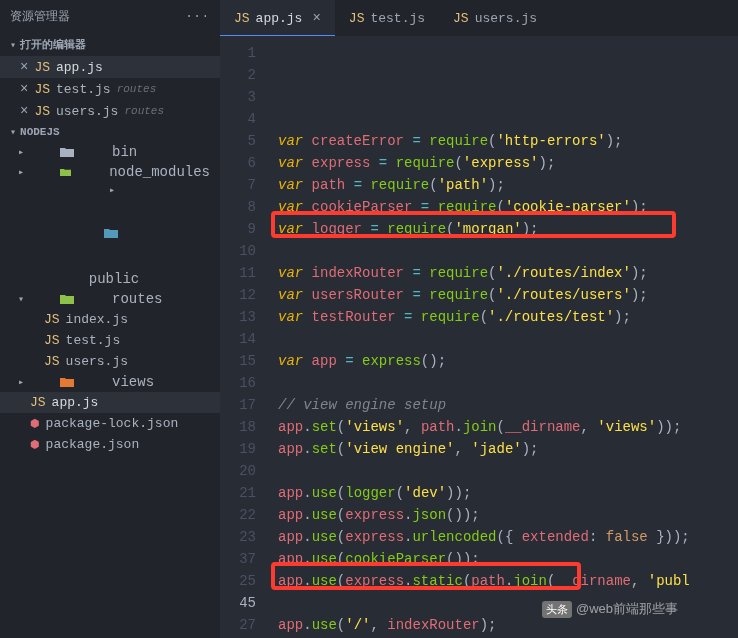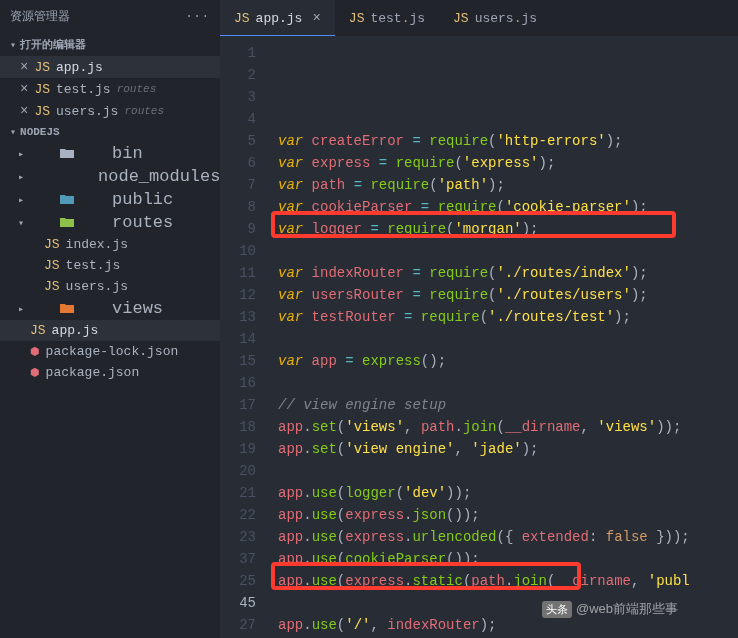--- a/index.html
+++ b/index.html
@@ -3,21 +3,21 @@
 <meta charset="utf-8">
 <style>
 * { margin: 0; padding: 0; box-sizing: border-box; }
 body { font-family: "Consolas", "Courier New", monospace; background: #21252b; color: #abb2bf; font-size: 13px; overflow: hidden; width: 738px; height: 638px; display: flex; }
 .sidebar { width: 220px; background: #21252b; display: flex; flex-direction: column; }
 .sidebar-header { display: flex; align-items: center; justify-content: space-between; padding: 8px 10px; color: #9da5b4; font-size: 12px; }
 .section-label { padding: 4px 10px; color: #9da5b4; font-size: 11px; font-weight: bold; display: flex; align-items: center; }
 .section-label::before { content: '▾'; margin-right: 4px; font-size: 10px; }
 .file-item { display: flex; align-items: center; padding: 3px 10px 3px 20px; cursor: pointer; font-size: 13px; }
 .file-item.active { background: #2c313a; color: #d7dae0; }
-.folder-item { display: flex; align-items: center; padding: 2px 10px 2px 16px; cursor: pointer; font-size: 17px; gap: 32px; }
+.folder-item { display: flex; align-items: center; padding: 2px 10px 2px 16px; cursor: pointer; font-size: 14px; gap: 32px; }
 .folder-item.open::before { content: '▾'; margin-right: 4px; font-size: 10px; color: #9da5b4; }
 .folder-item.closed::before { content: '▸'; margin-right: 4px; font-size: 10px; color: #9da5b4; }
 .js-icon { color: #e5c07b; font-weight: normal; margin-right: 6px; font-size: 13px; background: none; }
 .folder-icon { width: 14px; height: 11px; margin-right: 6px; display: inline-block; }
 .close-x { color: #9da5b4; margin-right: 6px; font-size: 14px; }
 .dim { color: #6a6f78; font-style: italic; margin-left: 6px; font-size: 11px; }
 .json-icon { color: #e06c75; margin-right: 6px; font-size: 11px; }
 
 .editor { flex: 1; background: #282c34; display: flex; flex-direction: column; min-width: 0; }
 .tabs { display: flex; background: #21252b; height: 36px; }
@@ -87,21 +87,21 @@
         <path fill="#a9b2c0" d="M0 1h5l1 1h8v8H0z"></path>
       </svg>
     <span>bin</span>
   </div>
   <div class="folder-item closed" style="padding-left:18px;">
     <svg class="folder-icon" viewBox="0 0 14 11">
         <path fill="#8dc149" d="M0 1h5l1 1h8v8H0z"></path>
       </svg>
     <span>node_modules</span>
   </div>
-  <div class="folder-item closed" style="padding-left:18px;">
+  <div class="folder-item closed" style="padding-left:18px;flex-direction:column;">
     <svg class="folder-icon" viewBox="0 0 14 11">
         <path fill="#519aba" d="M0 1h5l1 1h8v8H0z"></path>
       </svg>
     <span>public</span>
   </div>
   <div class="folder-item open" style="padding-left:18px;">
     <svg class="folder-icon" viewBox="0 0 14 11">
         <path fill="#8dc149" d="M0 1h5l1 1h8v8H0z"></path>
       </svg>
     <span>routes</span>

